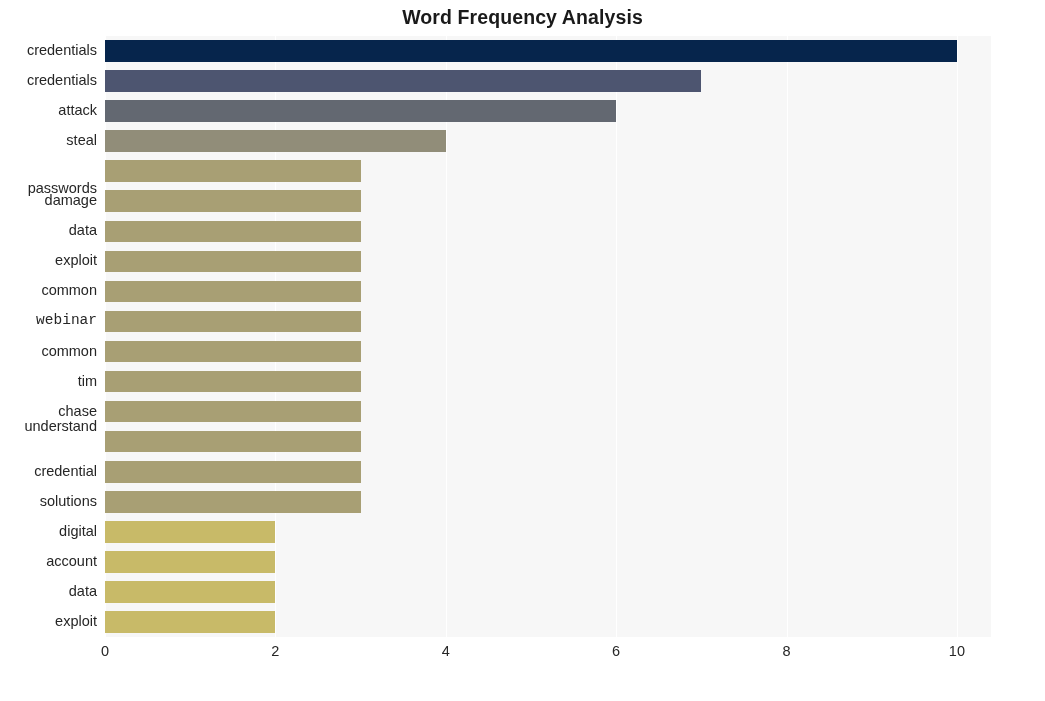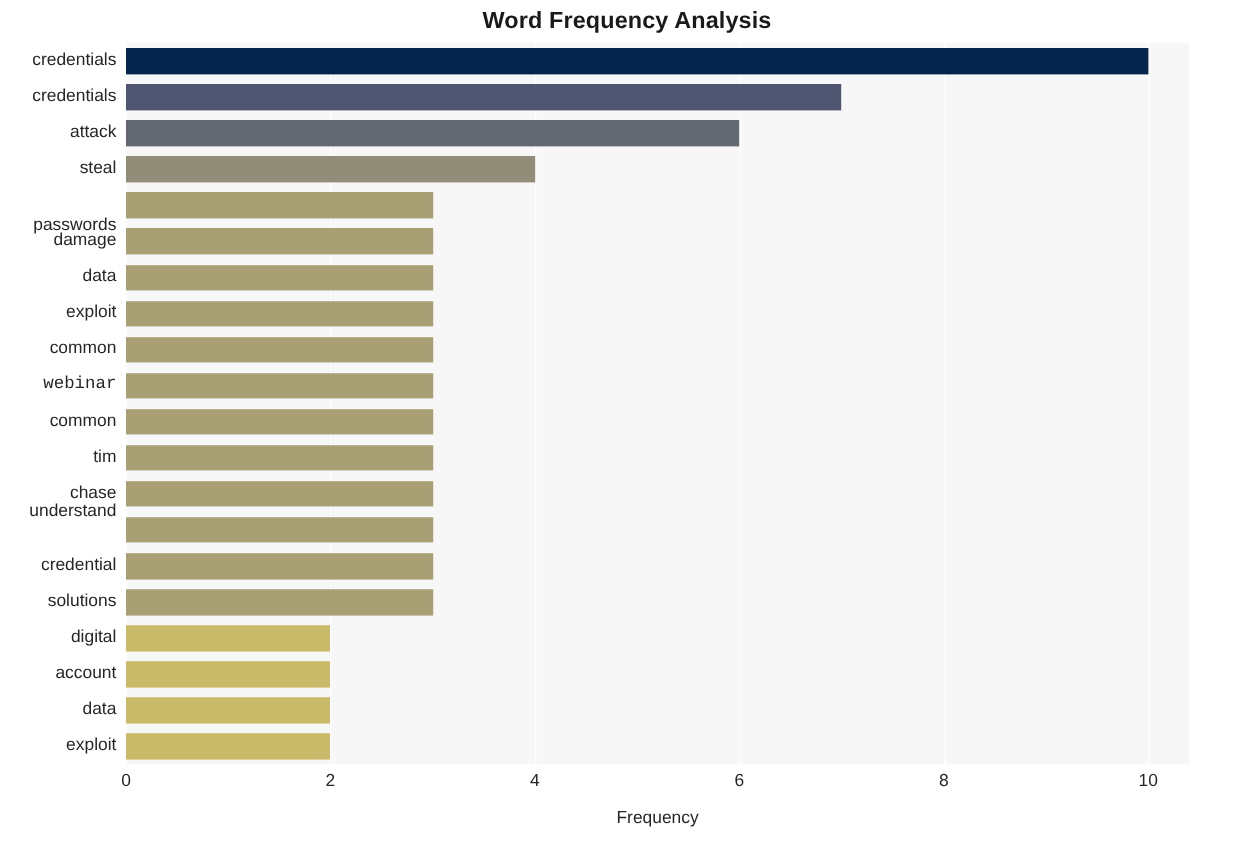--- a/index.html
+++ b/index.html
@@ -221,15 +221,14 @@
 
   <div id="x-ticks">
       <div class="x-tick" style="left: 0px;">0</div>
       <div class="x-tick" style="left: 170.385px;">2</div>
       <div class="x-tick" style="left: 340.769px;">4</div>
       <div class="x-tick" style="left: 511.154px;">6</div>
       <div class="x-tick" style="left: 681.538px;">8</div>
       <div class="x-tick" style="left: 851.923px;">10</div>
     </div>
 
-  <div id="x-axis-label">Frequency</div>
 
 </div>
 
 </body></html>

